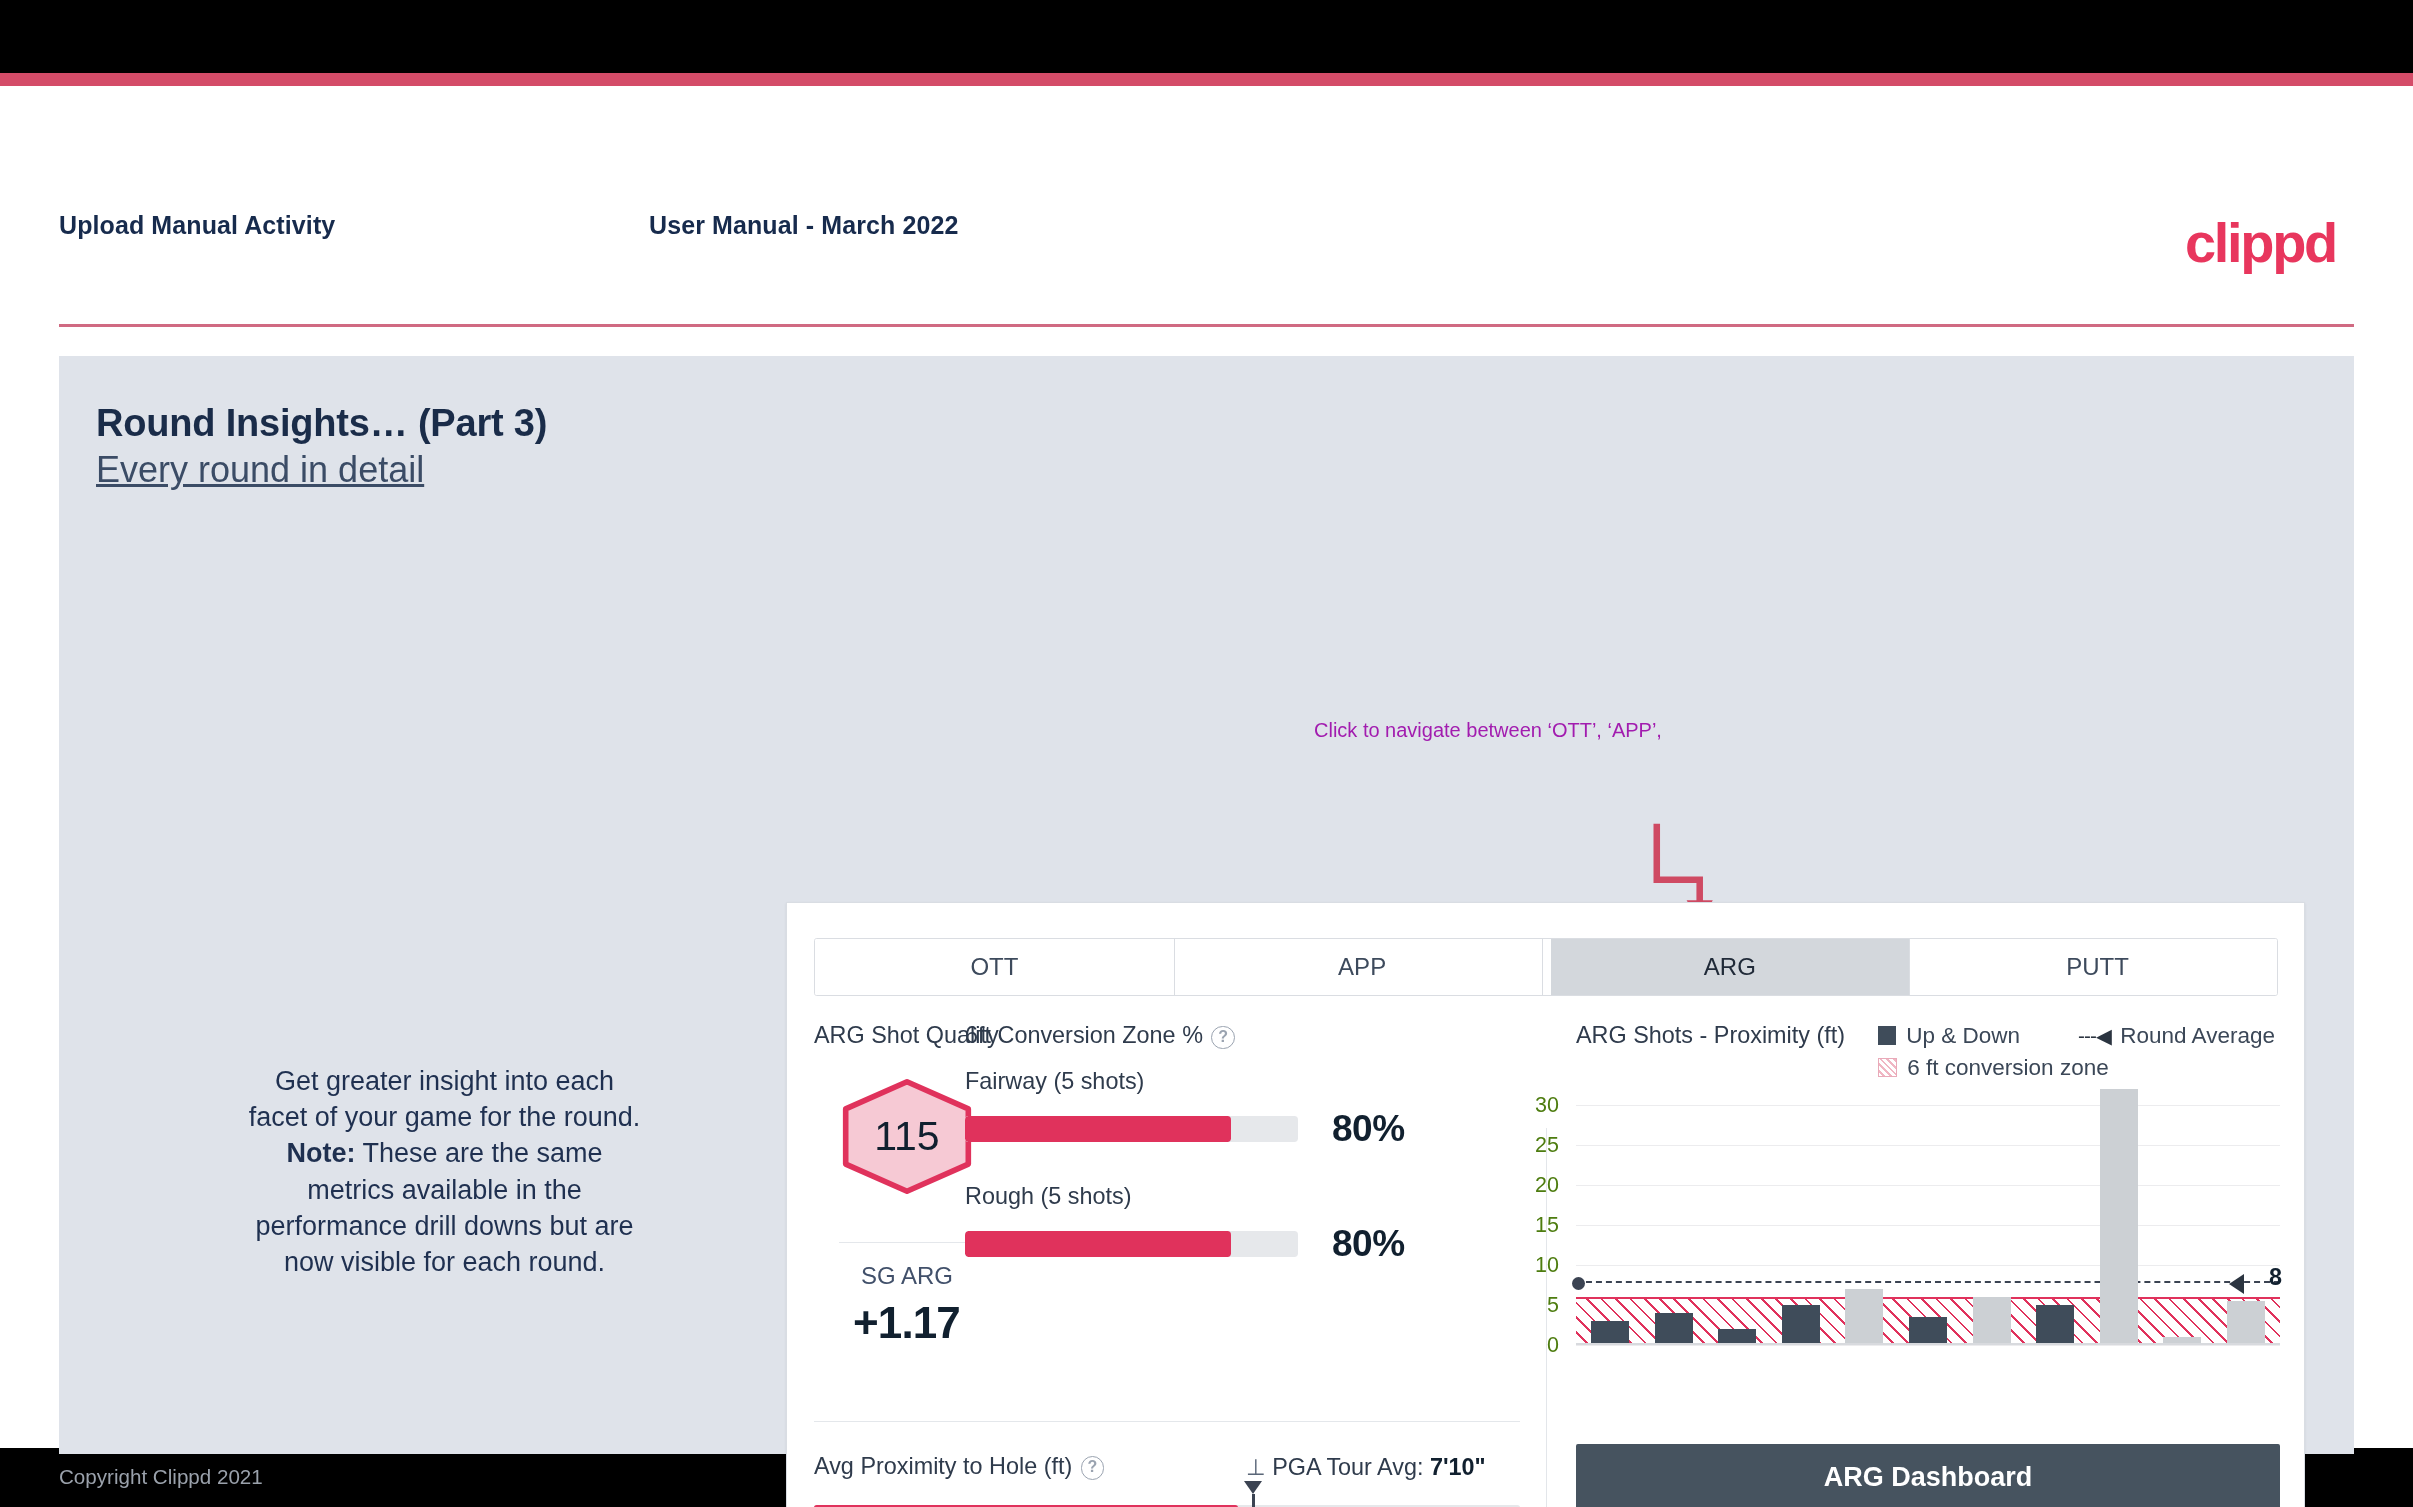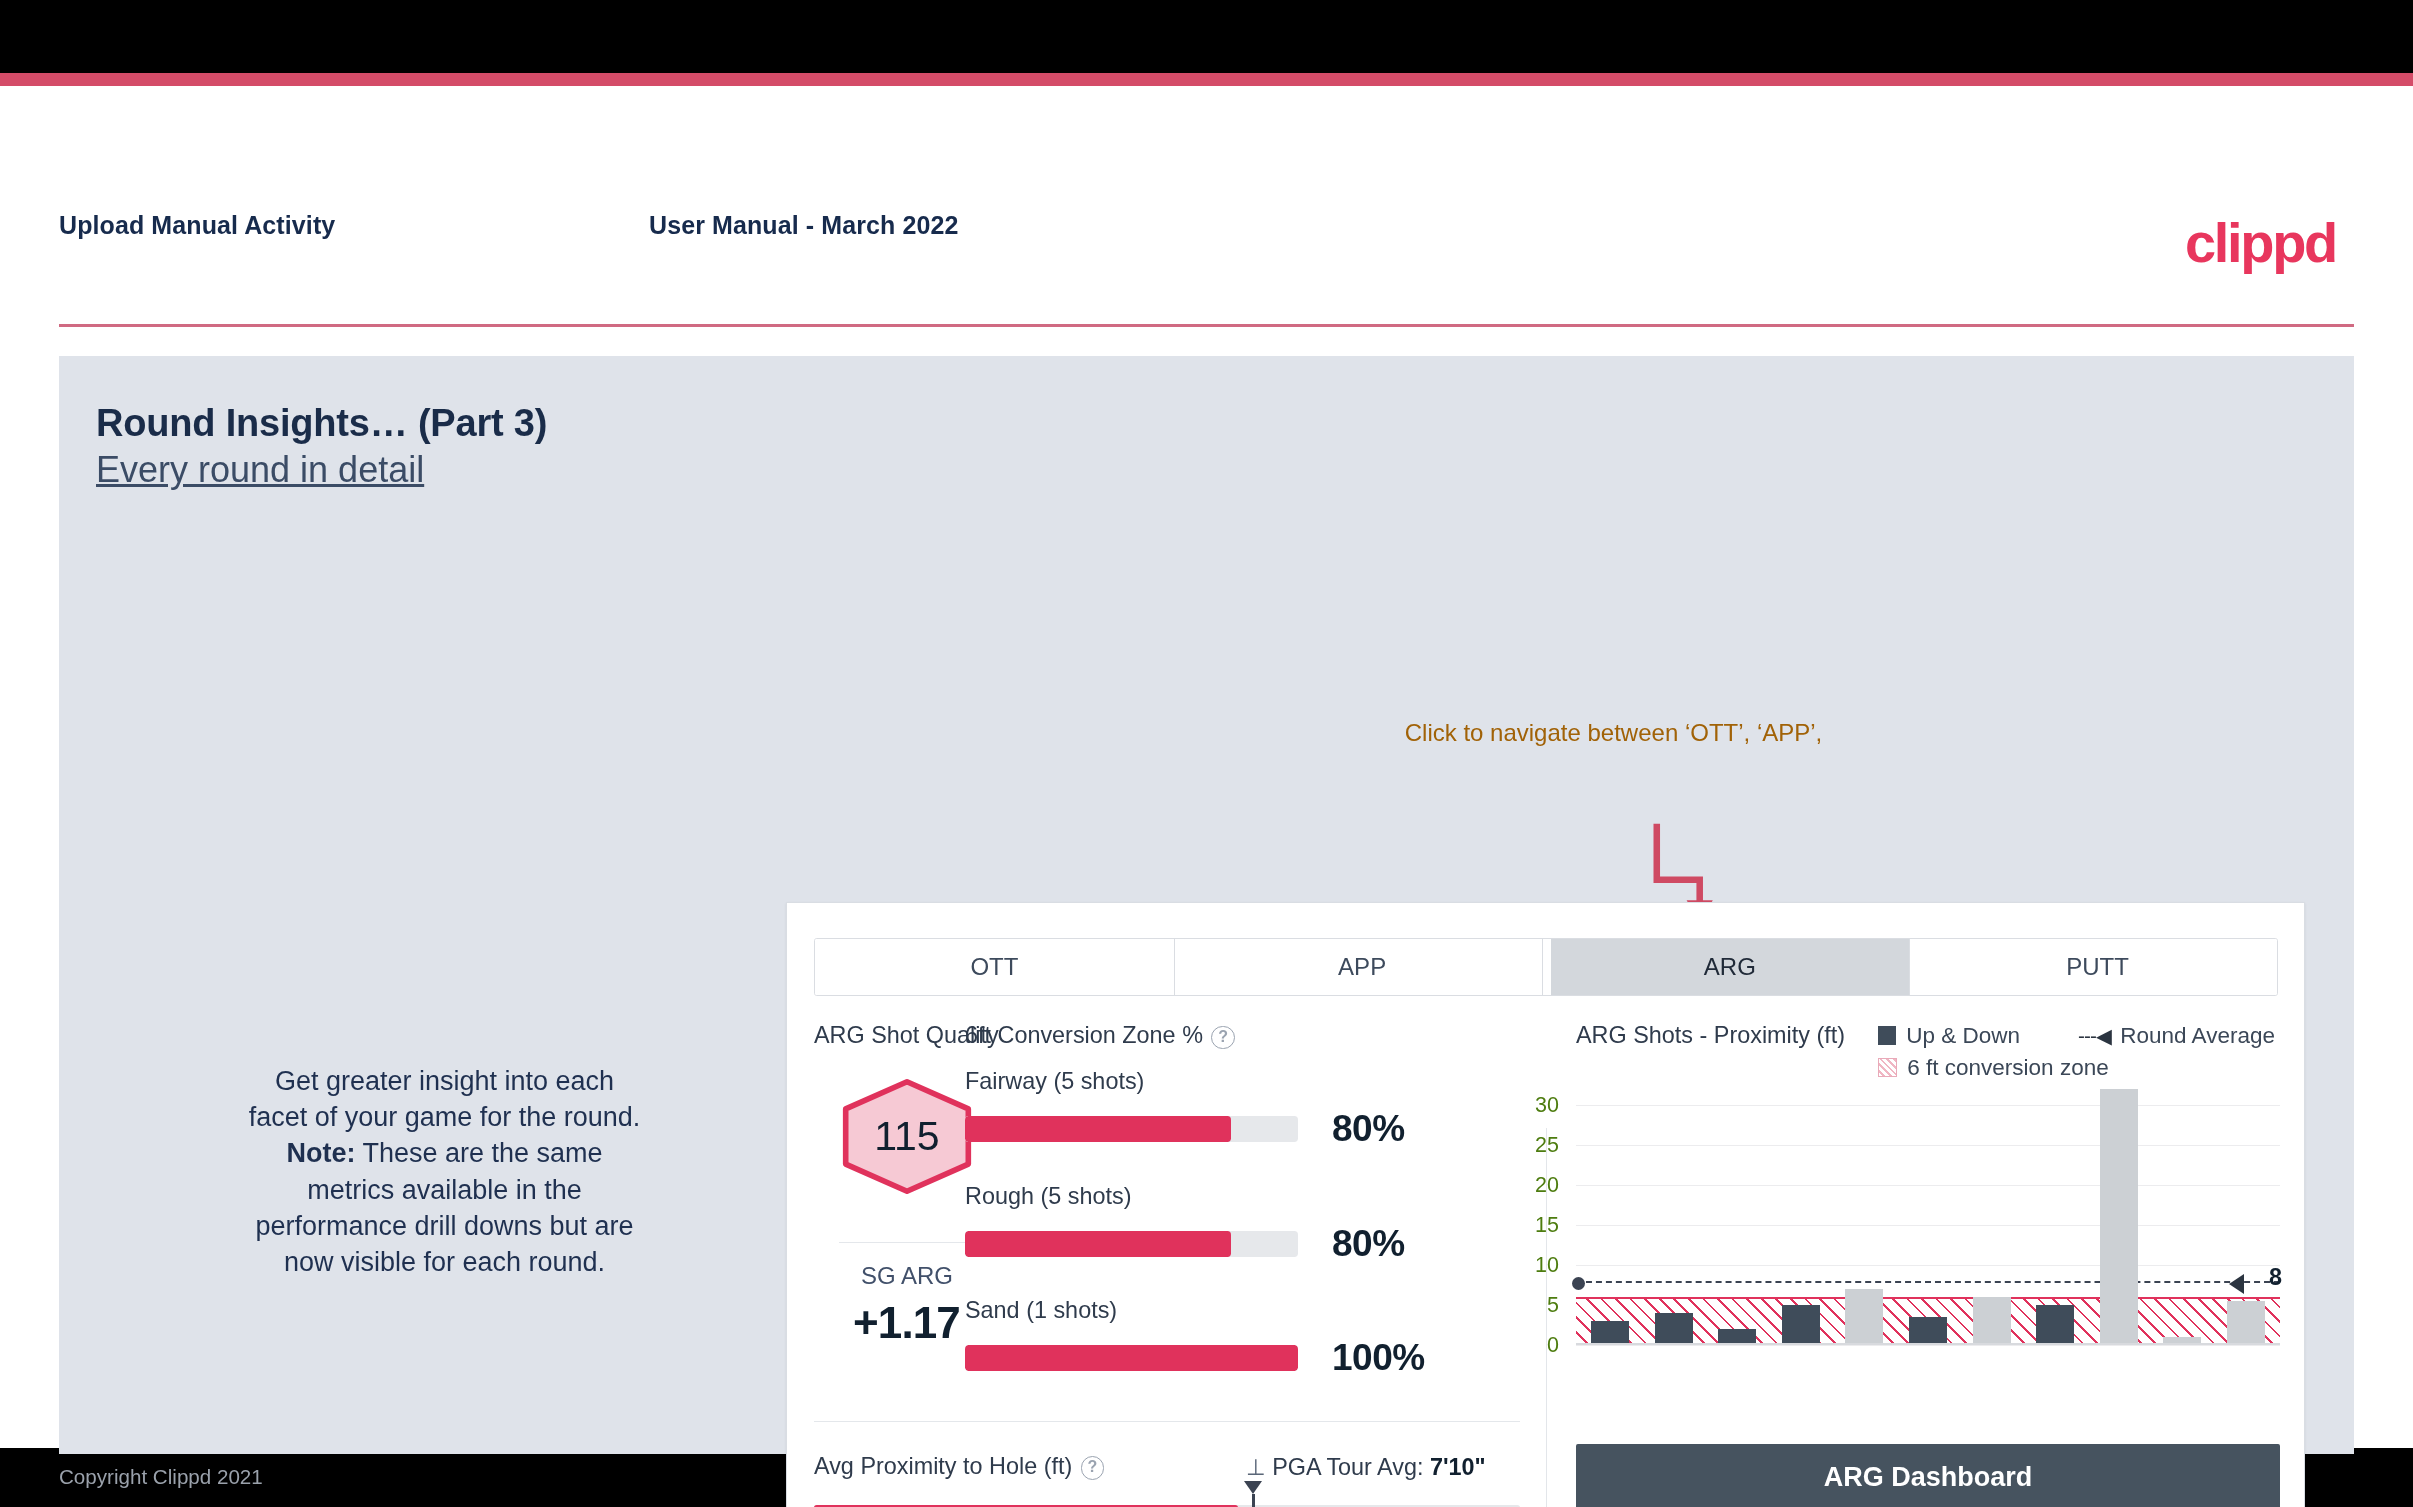--- a/index.html
+++ b/index.html
@@ -55,22 +55,22 @@
     letter-spacing: -0.2px;
   }
   .title-sub {
     font-size: 36px; font-weight: 400; color: #3b4c66; line-height: 1.2;
     margin-top: 3.7px;
     text-decoration: underline;
   }
 
   .callout {
     position: absolute; left: 1255px; top: 360px;
-    width: 599px; text-align: center;
-    font-size: 24px; color: #a16207; line-height: 1.45;
+    width: 599px; 
+    font-size: 20px; color: #a21caf; line-height: 1.45;
   }
 
   .arrow-svg { position: absolute; left: 1592px; top: 464px; }
 
   .left-note {
     position: absolute; left: 184px; top: 707px;
     width: 403px; text-align: center;
     font-size: 27px; color: #1f3050; line-height: 1.34;
   }
   .left-note b { font-weight: 700; }
@@ -329,29 +329,20 @@
           <div class="bar-group" style="top:169px">
             <div class="bar-label">Rough (5 shots)</div>
             <div class="bar-row">
               <div class="bar-track">
                 <div class="bar-fill" style="width:80%"></div>
               </div>
               <div class="bar-pct">80%</div>
             </div>
           </div>
 
-          <div class="bar-group" style="top:283px">
-            <div class="bar-label">Sand (1 shots)</div>
-            <div class="bar-row">
-              <div class="bar-track">
-                <div class="bar-fill" style="width:100%"></div>
-              </div>
-              <div class="bar-pct">100%</div>
-            </div>
-          </div>
 
           <div class="lower-sep"></div>
 
           <div class="prox-label">
             <span>Avg Proximity to Hole (ft)</span><span class="help-icon">?</span>
           </div>
 
           <div class="pga-label">
             <span class="tee-icon">⊥</span><span>PGA Tour Avg: </span><b>7'10"</b>
           </div>

